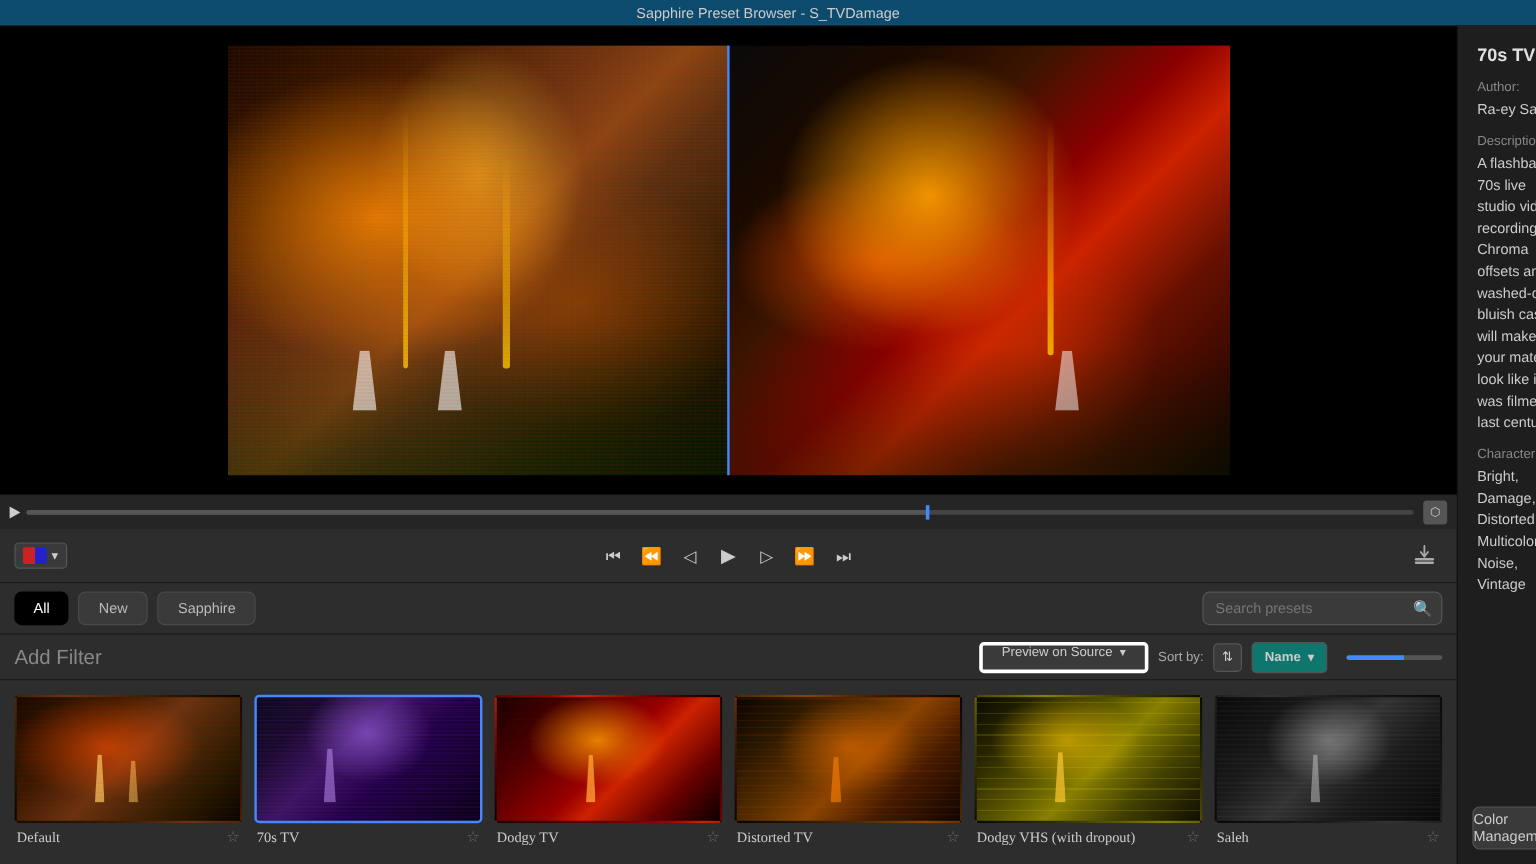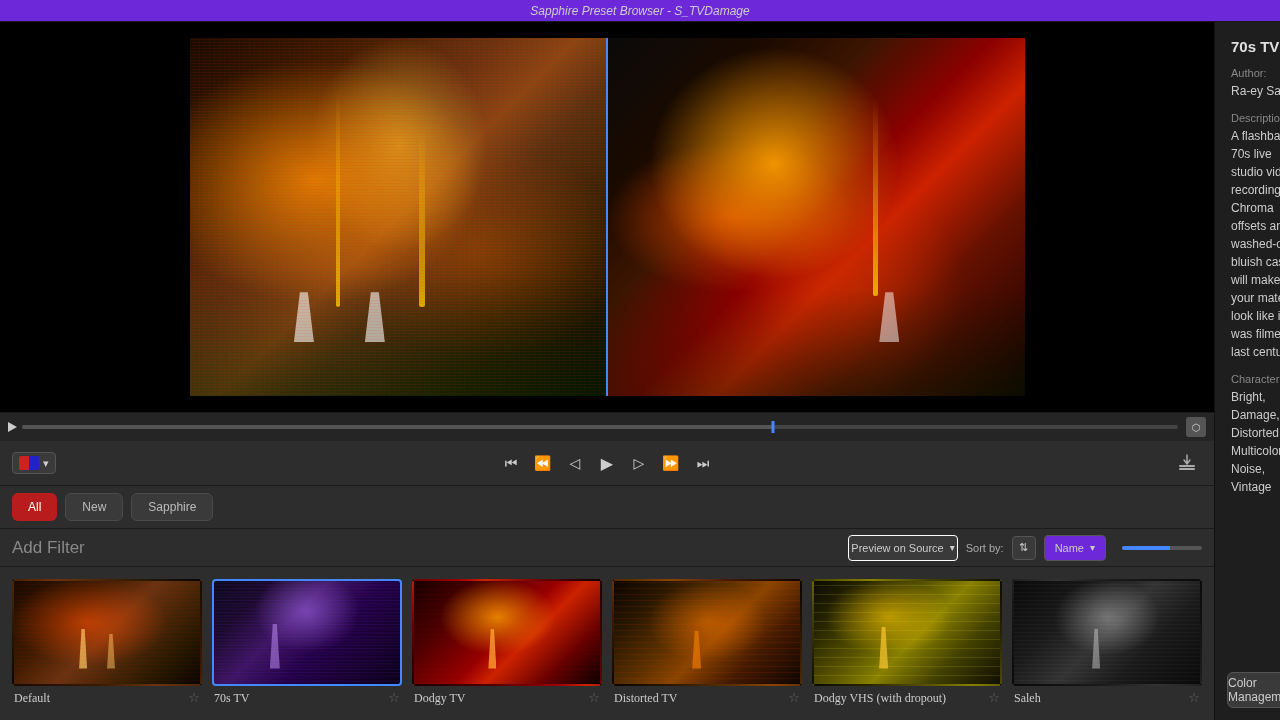--- a/index.html
+++ b/index.html
@@ -9,26 +9,25 @@
       background: #2a2a2a;
       font-family: -apple-system, BlinkMacSystemFont, 'Helvetica Neue', sans-serif;
       color: #e0e0e0;
       overflow: hidden;
       user-select: none;
     }
 
     
     #title-bar {
       height: 22px;
-      background: #6d28d9;
+      background: #0c4a6e;
       display: flex;
       align-items: center;
       justify-content: center;
       border-bottom: 1px solid #1a1a1a;
-      font-style: italic;
     }
     #title-bar span {
       font-size: 12px;
       color: #ccc;
     }
 
     
     #main {
       display: flex;
       height: calc(720px - 22px);
@@ -250,21 +249,21 @@
       height: 28px;
       padding: 0 16px;
       border-radius: 6px;
       border: none;
       cursor: pointer;
       font-size: 12px;
       font-weight: 500;
     }
 
     .filter-tab.active {
-      background: #b91c1c;
+      background: #000000;
       color: #fff;
       text-align: center;
     }
 
     .filter-tab:not(.active) {
       background: #3a3a3a;
       color: #bbb;
       border: 1px solid #4a4a4a;
     }
 
@@ -308,28 +307,28 @@
     #add-filter-btn {
       font-size: 17px;
       color: #888;
       cursor: pointer;
     }
 
     #preview-source-btn {
       margin-left: auto;
       height: 26px;
       background: #3a3a3a;
-      border: 1px solid #ffffff;
+      border: 3px solid #ffffff;
       border-radius: 4px;
       color: #ccc;
       font-size: 11px;
-      padding: 0 2px;
-      cursor: pointer;
-      display: flex;
-      align-items: center;
+      padding: 0 16px;
+      cursor: pointer;
+      display: flex;
+      align-items: flex-start;
       gap: 4px;
     }
 
     #sort-label {
       font-size: 11px;
       color: #aaa;
       text-align: right;
     }
 
     #sort-btn {
@@ -341,30 +340,31 @@
       display: flex;
       align-items: center;
       justify-content: center;
       cursor: pointer;
       color: #ccc;
       font-size: 12px;
     }
 
     #sort-name-btn {
       height: 26px;
-      background: #6d28d9;
+      background: #0f766e;
       border: 1px solid #555;
       border-radius: 4px;
       color: #ccc;
       font-size: 11px;
       padding: 0 10px;
       cursor: pointer;
       display: flex;
       align-items: center;
       gap: 4px;
+      font-weight: bold;
     }
 
     #size-slider {
       width: 80px;
       height: 4px;
       background: linear-gradient(to right, #4488ff 60%, #555 60%);
       border-radius: 2px;
       margin-left: 8px;
     }
 
@@ -640,20 +640,24 @@
             <path d="M10 2 L10 11 M7 7 L10 11 L13 7" stroke="#aaa" stroke-width="1.5" fill="none" stroke-linecap="round" stroke-linejoin="round"></path>
           </svg>
         </div>
       </div>
     </div>
 
     <div id="filter-bar">
       <button class="filter-tab active">All</button>
       <button class="filter-tab">New</button>
       <button class="filter-tab">Sapphire</button>
+      <div id="search-box">
+        <input type="text" id="search-input" placeholder="Search presets" style="">
+        <span id="search-icon">🔍</span>
+      </div>
     </div>
 
     <div id="preset-options">
       <span id="add-filter-btn">Add Filter</span>
 
       <div style="margin-left:auto;display:flex;align-items:center;gap:8px;">
         <button id="preview-source-btn">
           <span>Preview on Source</span>
           <span class="dropdown-arrow">▾</span>
         </button>

